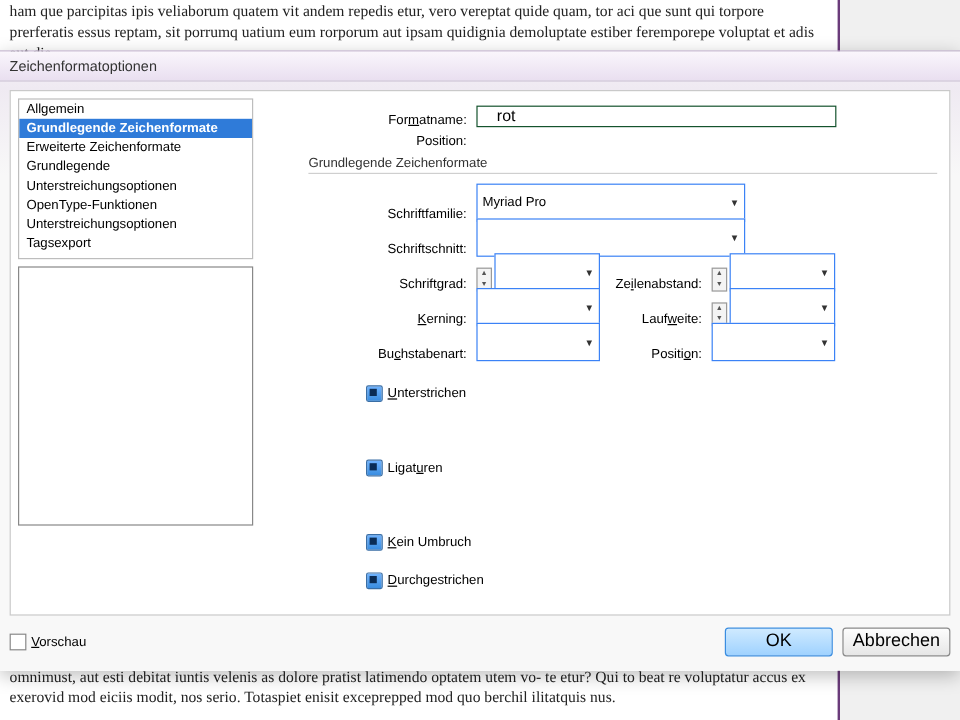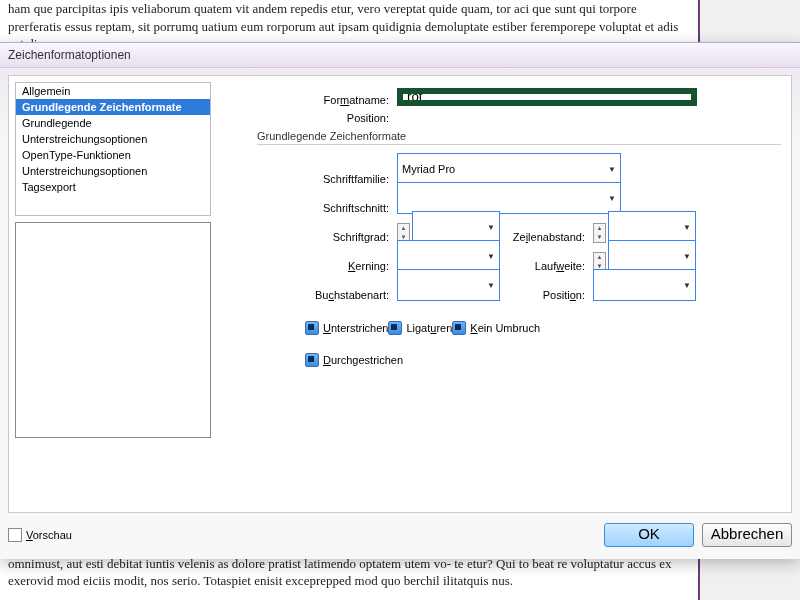--- a/index.html
+++ b/index.html
@@ -12,31 +12,31 @@
   .dlgbody{position:absolute;top:32px;left:8px;right:8px;bottom:46px;background:#fff;border:1px solid #c9c9c9;}
   .sidebar{position:absolute;top:6px;left:6px;width:196px;}
   .catlist{border:1px solid #bdbdbd;background:#fff;height:132px;overflow:hidden;}
   .catlist .item{padding:2px 6px;white-space:nowrap;cursor:default;}
   .catlist .item.sel{background:#2f7bd9;color:#fff;font-weight:bold;}
   .preview{margin-top:6px;border:1px solid #888;background:#fff;height:214px;}
   .mainpane{position:absolute;top:6px;left:248px;right:10px;bottom:6px;}
   .row{display:flex;align-items:flex-end;height:24px;margin-bottom:2px;}
   .lab{width:132px;text-align:right;padding-right:8px;}
   .lab2{width:85px;text-align:right;padding-right:8px;}
-  .input{border:6px solid #14532d;height:18px;line-height:18px;padding:0 4px;background:#fff;box-sizing:border-box;}
+  .input{border:1px solid #14532d;height:18px;line-height:18px;padding:0 16px;background:#fff;box-sizing:border-box;}
   .combo{border:1px solid #3b82f6;height:32px;background:#fff;display:flex;align-items:center;position:relative;box-sizing:border-box;}
   .combo .cv{flex:1;padding:0 4px;overflow:hidden;white-space:nowrap;}
   .combo .arrow{width:16px;text-align:center;color:#333;font-size:8px;}
   .spin{display:inline-flex;flex-direction:column;border:1px solid #999;width:13px;height:20px;box-sizing:border-box;margin-right:2px;background:#f4f4f4;}
   .spin div{flex:1;font-size:6px;line-height:8px;text-align:center;color:#555;}
   .section-title{margin:6px 0 2px 0;color:#333;font-size:11px;}
   .hr{height:1px;background:#cfcfcf;margin:2px 0 10px 140px;}
   .hr.full{margin-left:0;}
   .grid{display:flex;flex-direction:column;gap:3px;margin-top:16px;}
-  .checks{display:flex;margin:18px 0 4px 48px;}
+  .checks{display:flex;gap:48px;margin:18px 0 4px 48px;flex-direction:column;}
   .chk{display:flex;align-items:center;gap:4px;}
   .cbox{width:12px;height:12px;border:1px solid #3a6ea5;background:linear-gradient(#6fb3ff,#3a8de0);border-radius:2px;position:relative;}
   .cbox.sq::after{content:"";position:absolute;top:2px;left:2px;width:6px;height:6px;background:#0a2c55;}
   .footer{position:absolute;left:8px;right:8px;bottom:10px;height:28px;display:flex;align-items:center;}
   .btn{min-width:88px;height:22px;border:1px solid #8a8a8a;border-radius:3px;background:linear-gradient(#fdfdfd,#e6e6e6);text-align:center;line-height:20px;margin-left:8px;cursor:default;font-size:15px;}
   .btn.primary{background:linear-gradient(#cfeaff,#9fd2ff);border-color:#3a8de0;}
   .plain-cb{width:12px;height:12px;border:1px solid #888;background:#fff;margin-right:4px;}
   u.short{text-decoration:underline;}
 </style>
 </head>
@@ -49,20 +49,21 @@
 
 <div class="dialog">
   <div class="titlebar">Zeichenformatoptionen</div>
 
   <div class="dlgbody">
 
     <div class="sidebar">
       <div class="catlist">
         <div class="item">Allgemein</div>
         <div class="item sel">Grundlegende Zeichenformate</div>
+        <div class="item">Erweiterte Zeichenformate</div>
         <div class="item">Grundlegende</div>
         <div class="item">Unterstreichungsoptionen</div>
         <div class="item">OpenType-Funktionen</div>
         <div class="item">Unterstreichungsoptionen</div>
         <div class="item">Tagsexport</div>
       </div>
       <div class="preview"></div>
     </div>
 
     <div class="mainpane">

